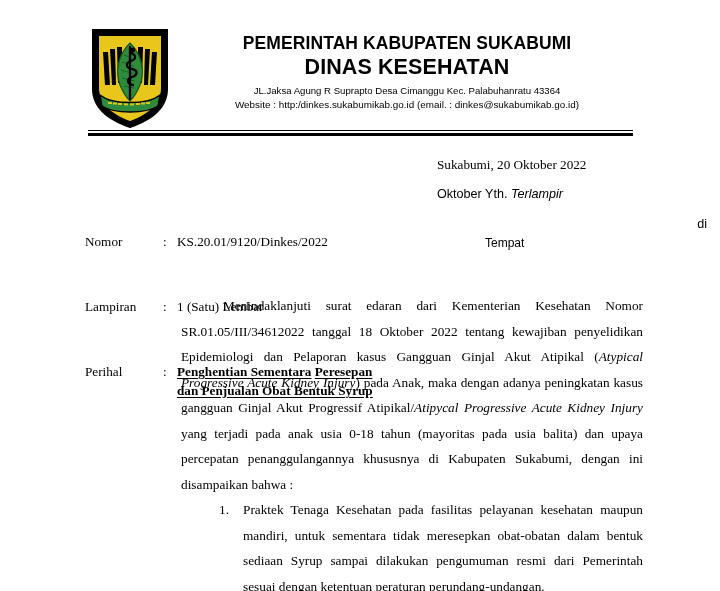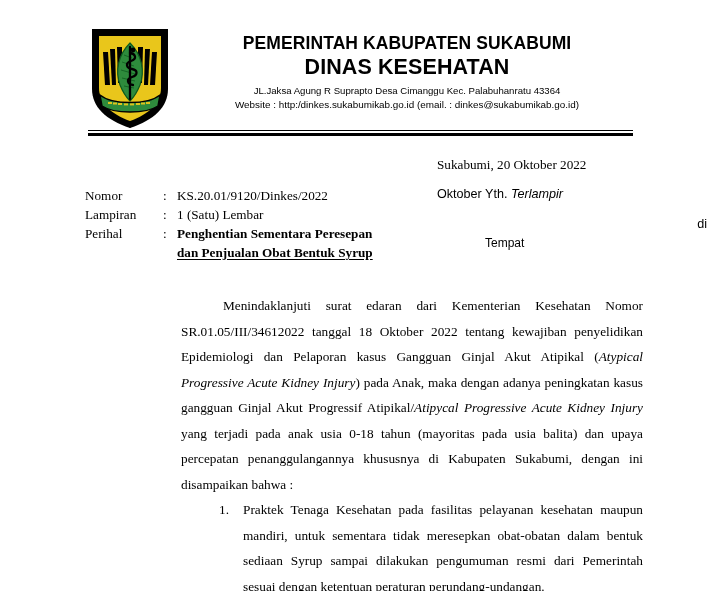--- a/index.html
+++ b/index.html
@@ -98,28 +98,30 @@
     position: absolute;
     left: 85px;
     top: 186px;
     width: 320px;
     font-size: 13.2px;
     line-height: 1.44;
   }
   .meta-row {
     display: flex;
     align-items: center;
+    margin-top: 46px;
   }
   .meta-label { width: 78px; flex: none; }
   .meta-colon { width: 14px; flex: none; }
   .meta-value { flex: 1; }
   .meta-value.subject {
     font-weight: bold;
   }
   .meta-value.subject .u {
+    text-decoration: underline;
     text-underline-offset: 1.5px;
   }
   .subject-line2 {
     margin-left: 92px;
     font-weight: bold;
   }
   .subject-line2 .u {
     text-decoration: underline;
     text-underline-offset: 1.5px;
   }

